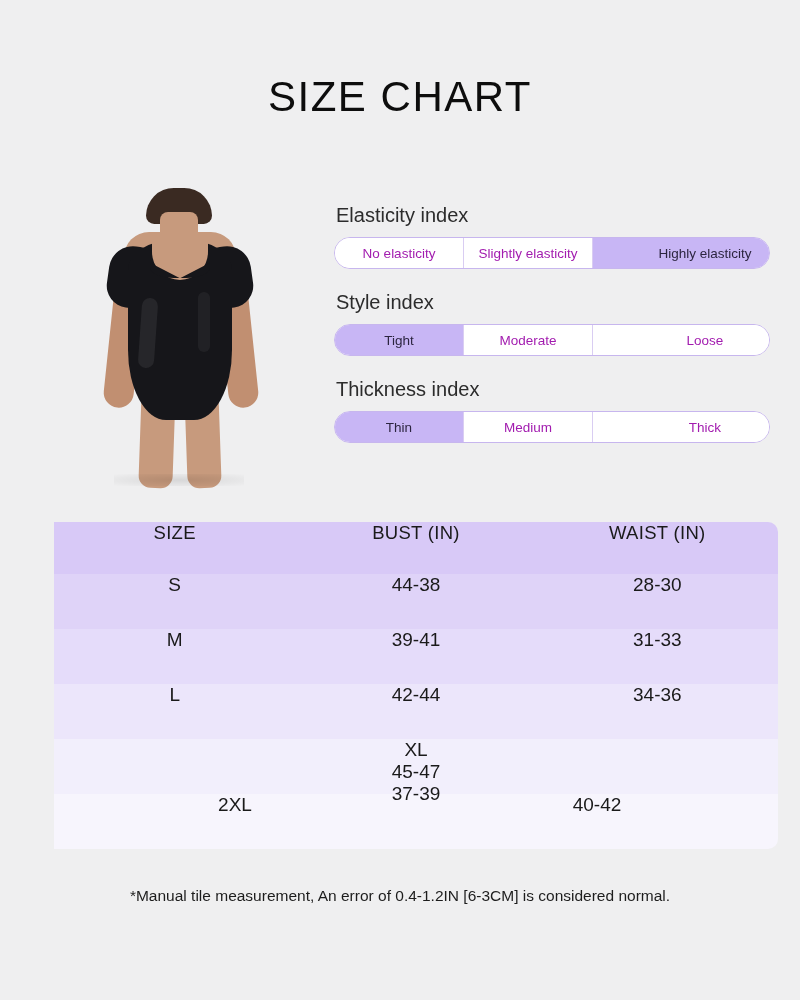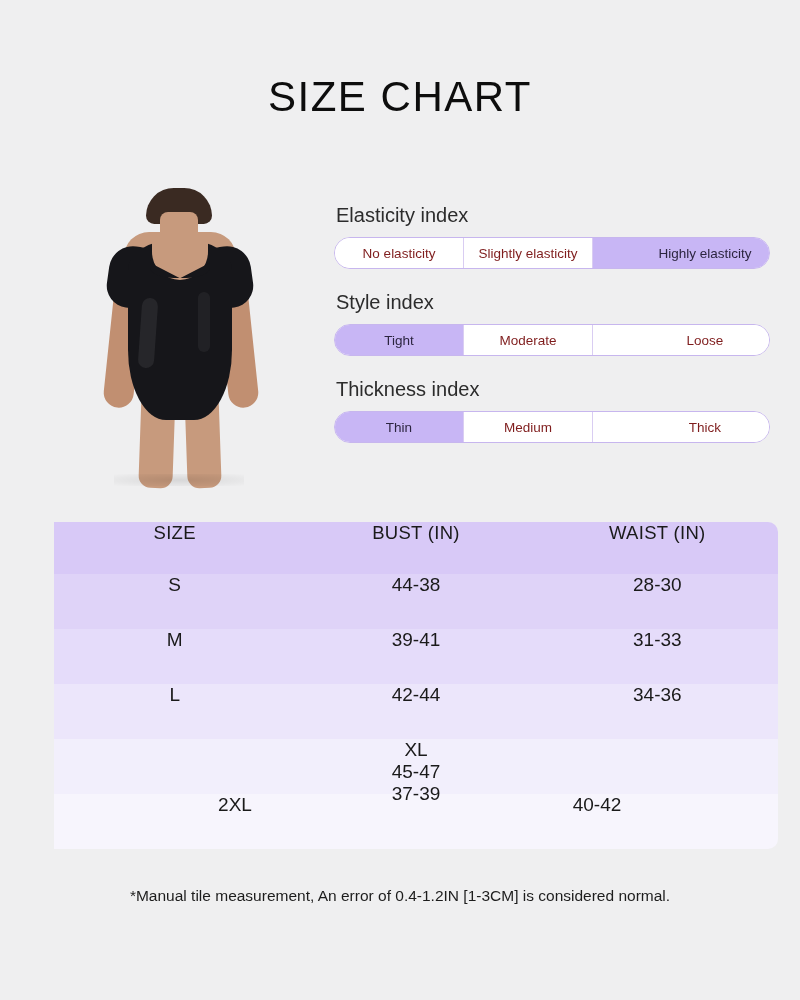--- a/index.html
+++ b/index.html
@@ -188,21 +188,21 @@
     border-radius: 16px;
     overflow: hidden;
     background: #ffffff;
   }
   .pill-seg {
     flex: 1;
     display: flex;
     align-items: center;
     justify-content: center;
     font-size: 13.5px;
-    color: #7f1d1d;
+    color: #a21caf;
     border-right: 1px solid #d9cdf2;
     box-sizing: border-box;
     background: #ffffff;
     white-space: nowrap;
   }
   .pill-seg:last-child { border-right: none; padding-left: 48px; }
   .pill-seg.active {
     background: #c8b6f5;
     color: #2c2540;
   }
@@ -333,15 +333,15 @@
       <div class="cell">37-39</div>
     </div>
 
     <div class="srow r4">
       <div class="cell">2XL</div>
       <div class="cell">40-42</div>
     </div>
 
   </div>
 
-  <div class="footnote">*Manual tile measurement, An error of 0.4-1.2IN [1-3CM] is considered normal.</div>
+  <div class="footnote">*Manual tile measurement, An error of 0.4-1.2IN [6-3CM] is considered normal.</div>
 
 </div>
 
 </body></html>

